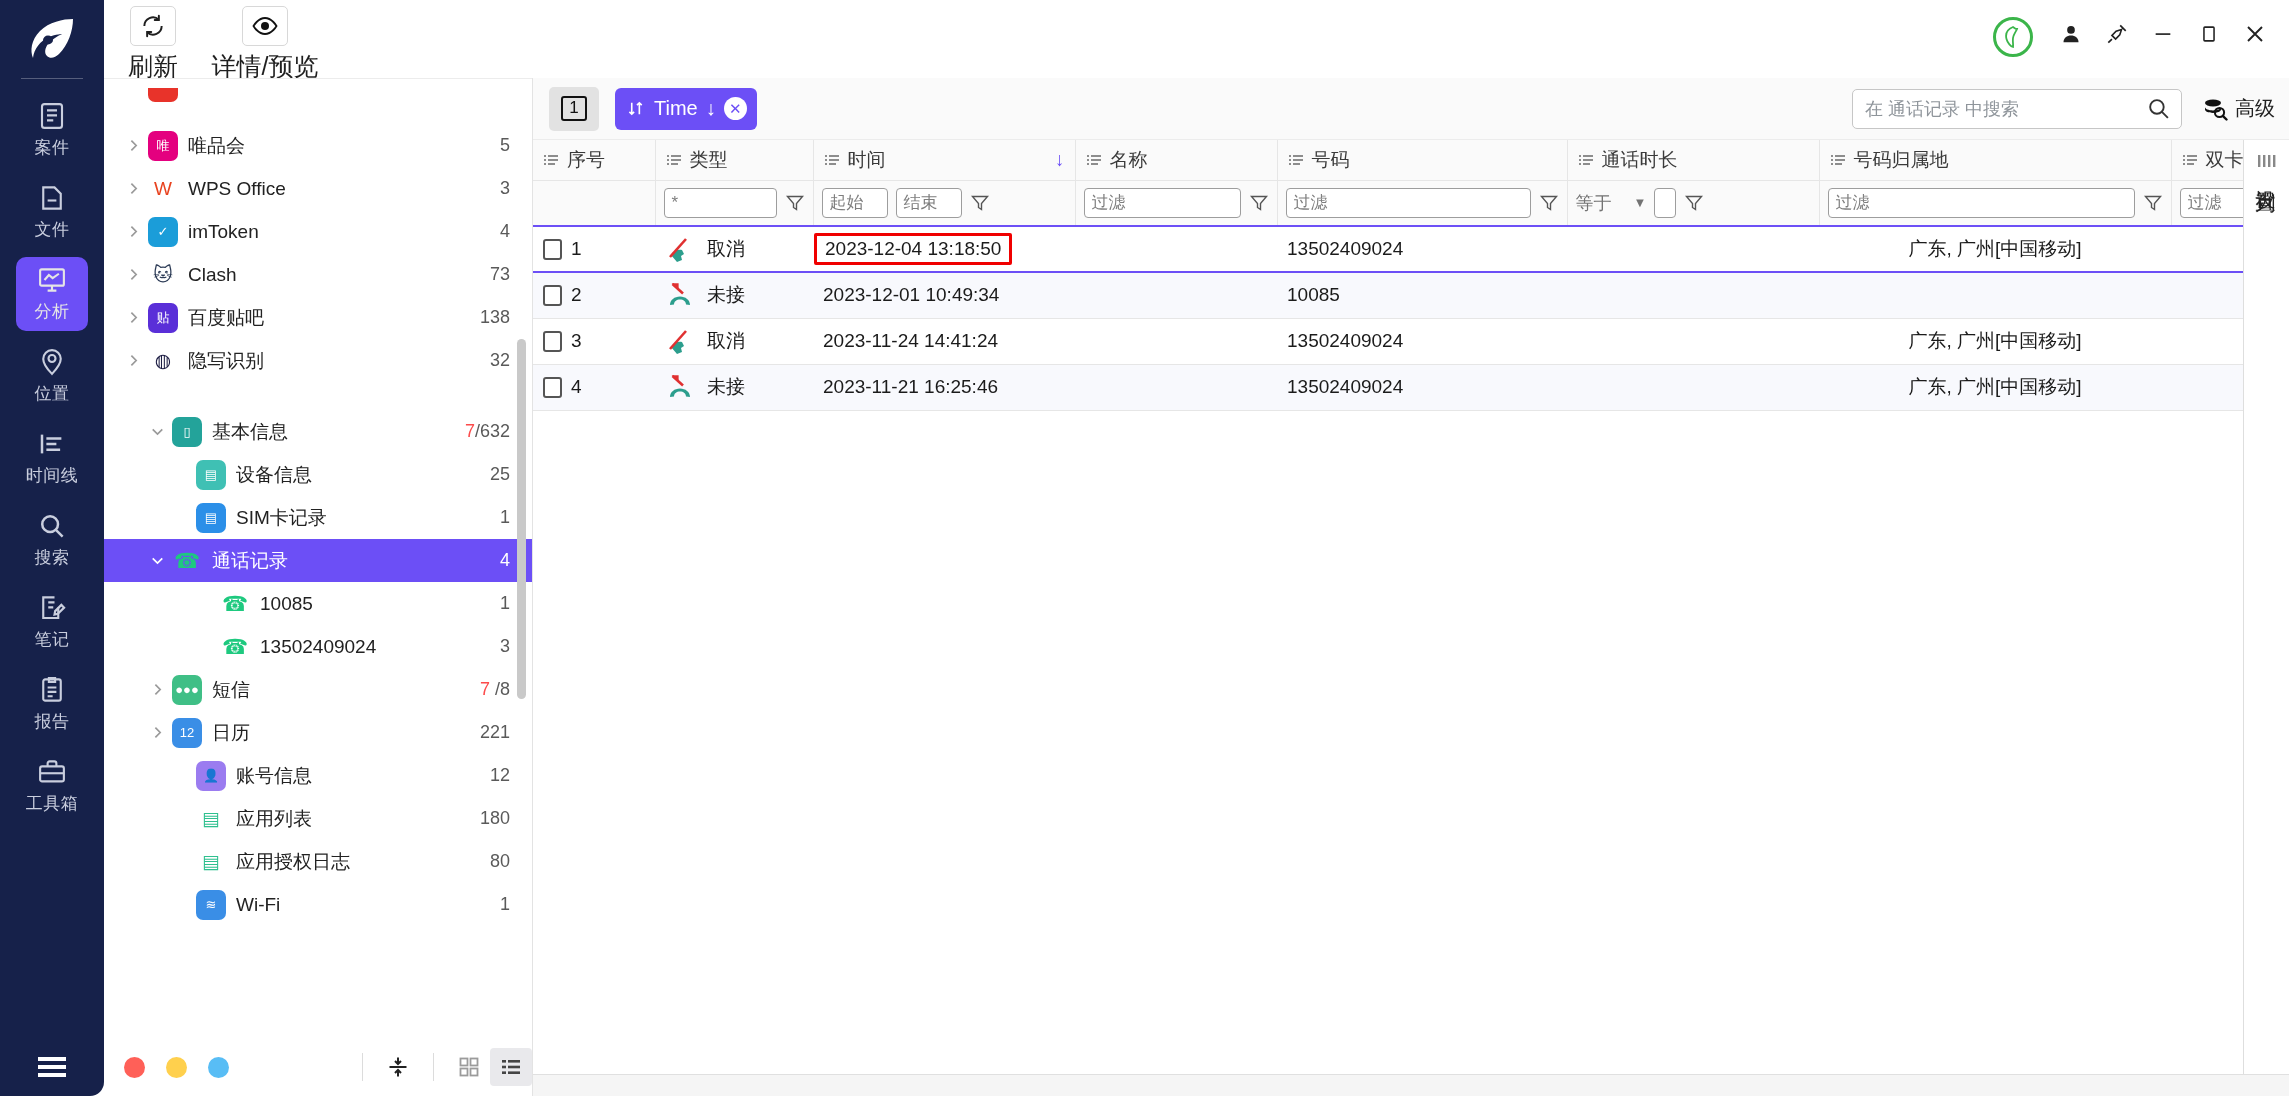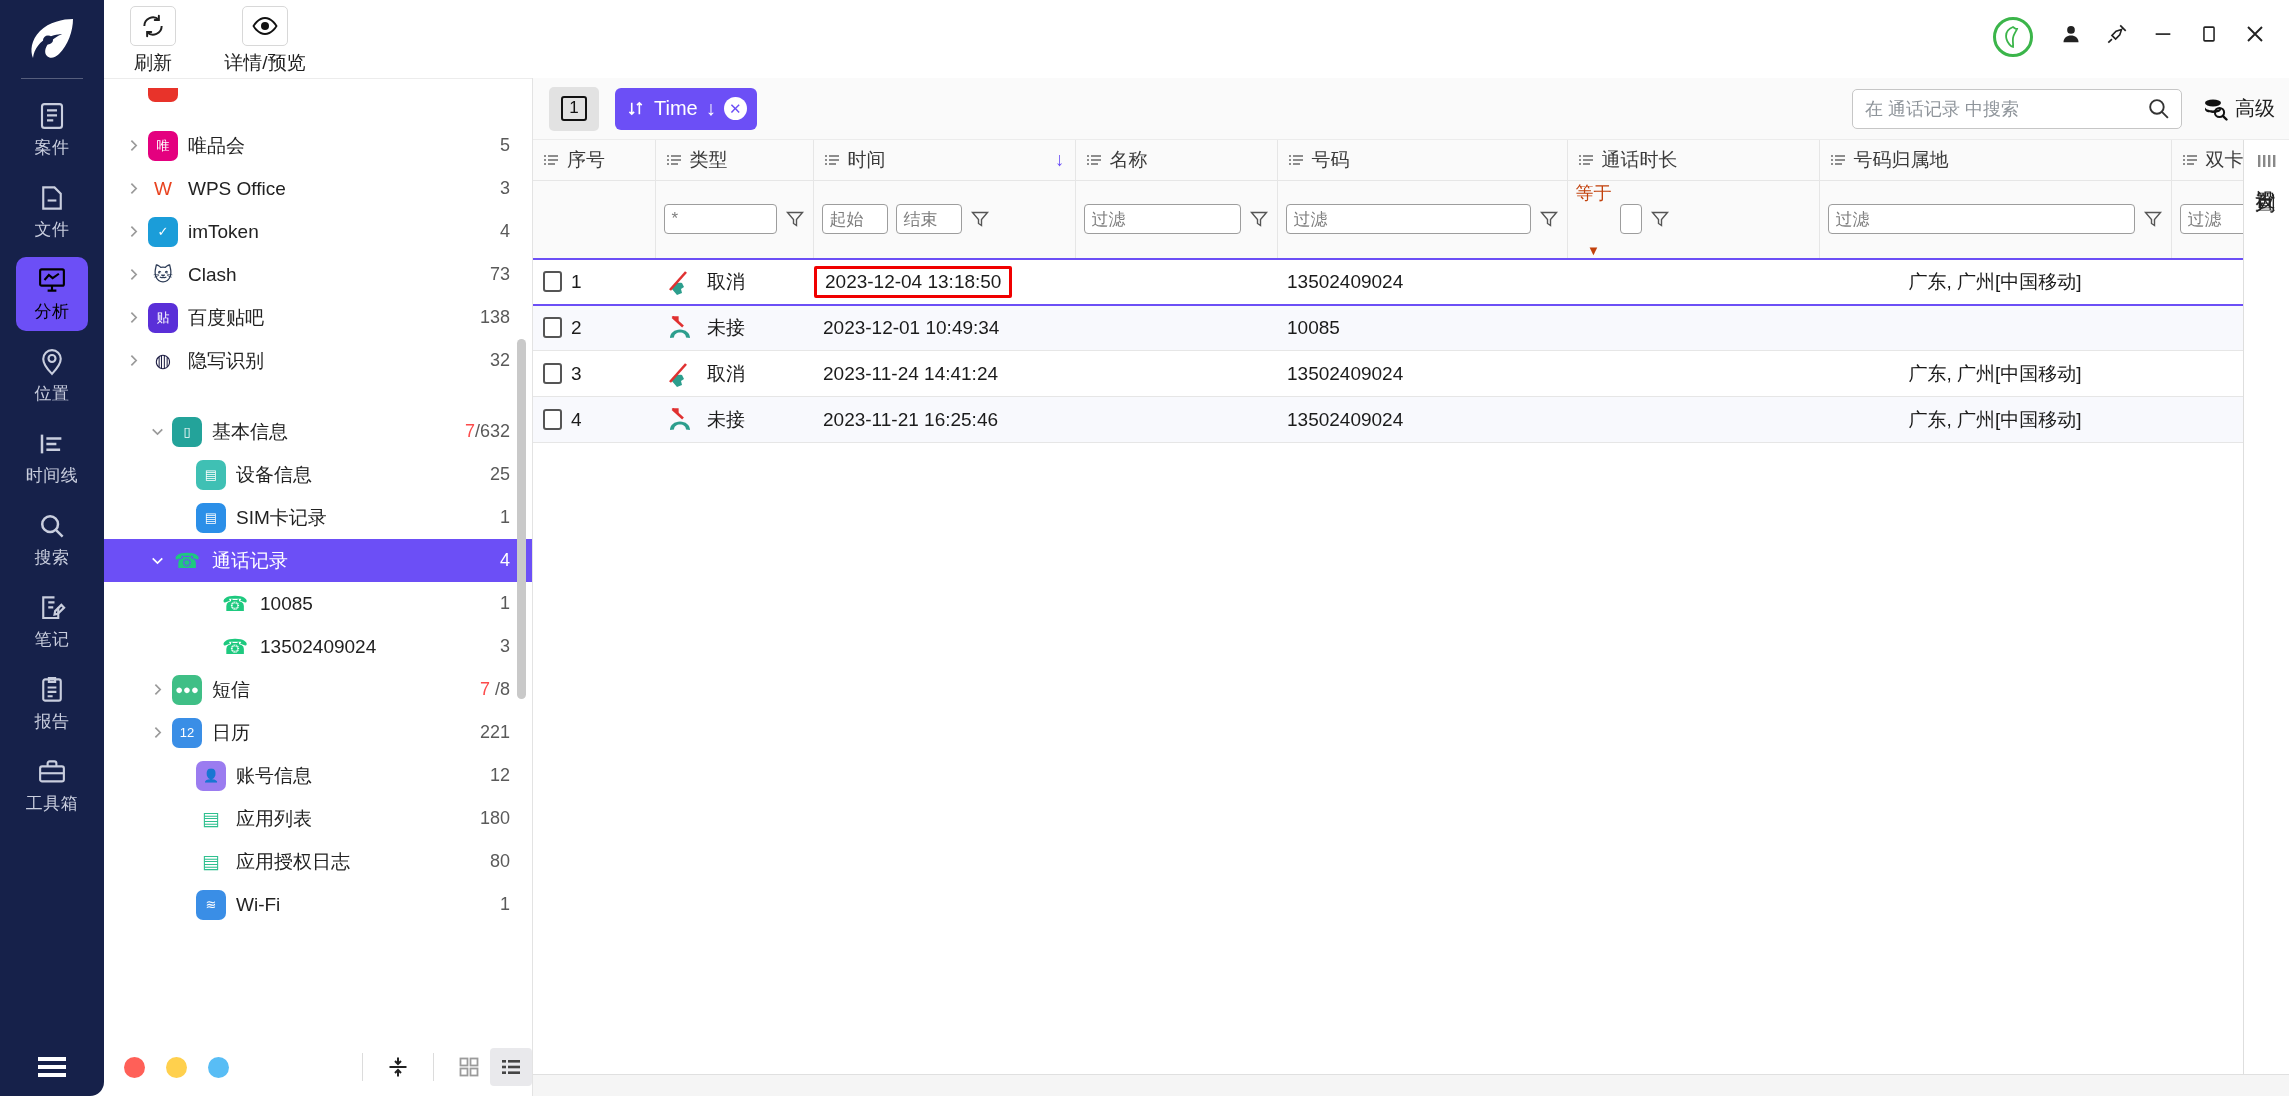--- a/index.html
+++ b/index.html
@@ -39,21 +39,21 @@
   .rail-item {
     width: 72px; height: 74px;
     margin: 4px 0;
     border-radius: 10px;
     display: flex; flex-direction: column;
     align-items: center; justify-content: center;
     gap: 5px;
     color: #c9cede;
     cursor: pointer;
   }
-  .rail-item.active { background: #6c4ff6; color: #000000; }
+  .rail-item.active { background: #6c4ff6; color: #e5e5e5; }
   .rail-item .lbl { font-size: 17px; letter-spacing: .5px; }
   .rail-item svg { display: block; }
   .rail-burger {
     position: absolute;
     bottom: 18px; left: 0; width: 104px;
     display: flex; align-items: center; justify-content: center;
     cursor: pointer;
   }
 
   
@@ -81,21 +81,21 @@
     padding-top: 6px;
     cursor: pointer;
   }
   .tb-btn {
     width: 46px; height: 40px;
     border: 1px solid #d8d8d8;
     border-radius: 5px;
     background: #fff;
     display: flex; align-items: center; justify-content: center;
   }
-  .tb-lbl { font-size: 19px; color: #1f1f1f; margin-top: 4px; white-space: nowrap;}
+  .tb-lbl { font-size: 25px; color: #1f1f1f; margin-top: 4px; white-space: nowrap;}
   .tb-spacer { flex: 1 1 auto; }
 
   .global-search {
     margin-top: 17px;
     width: 330px; height: 38px;
     border: 1px solid #cfcfcf;
     border-radius: 5px;
     display: flex; align-items: center;
     padding: 0 8px 0 12px;
     background: #fff;
@@ -272,22 +272,22 @@
     border: 1px solid #9d9d9d; border-radius: 4px;
     background: #fff;
     display: flex; align-items: center;
     padding: 0 7px;
     font-size: 17px; color: #7e7e7e;
     cursor: text;
   }
   .finput.sm { flex: 0 0 66px; }
   .finput.tiny { flex: 0 0 22px; }
   .fsel {
-    display: flex; align-items: center; gap: 38px;
-    font-size: 18px; color: #c2410c; cursor: pointer; flex-direction: column;
+    display: flex; align-items: center; gap: 22px;
+    font-size: 18px; color: #737373; cursor: pointer;
   }
 
   tbody tr.row { height: 46px; }
   tbody tr.row td {
     font-size: 19px; color: #1b1b1b;
     border-bottom: 1px solid #e6e6e6;
     padding: 0 10px;
     white-space: nowrap; overflow: hidden; text-overflow: ellipsis;
   }
   tbody tr.row.alt td { background: #f8f9fd; }

